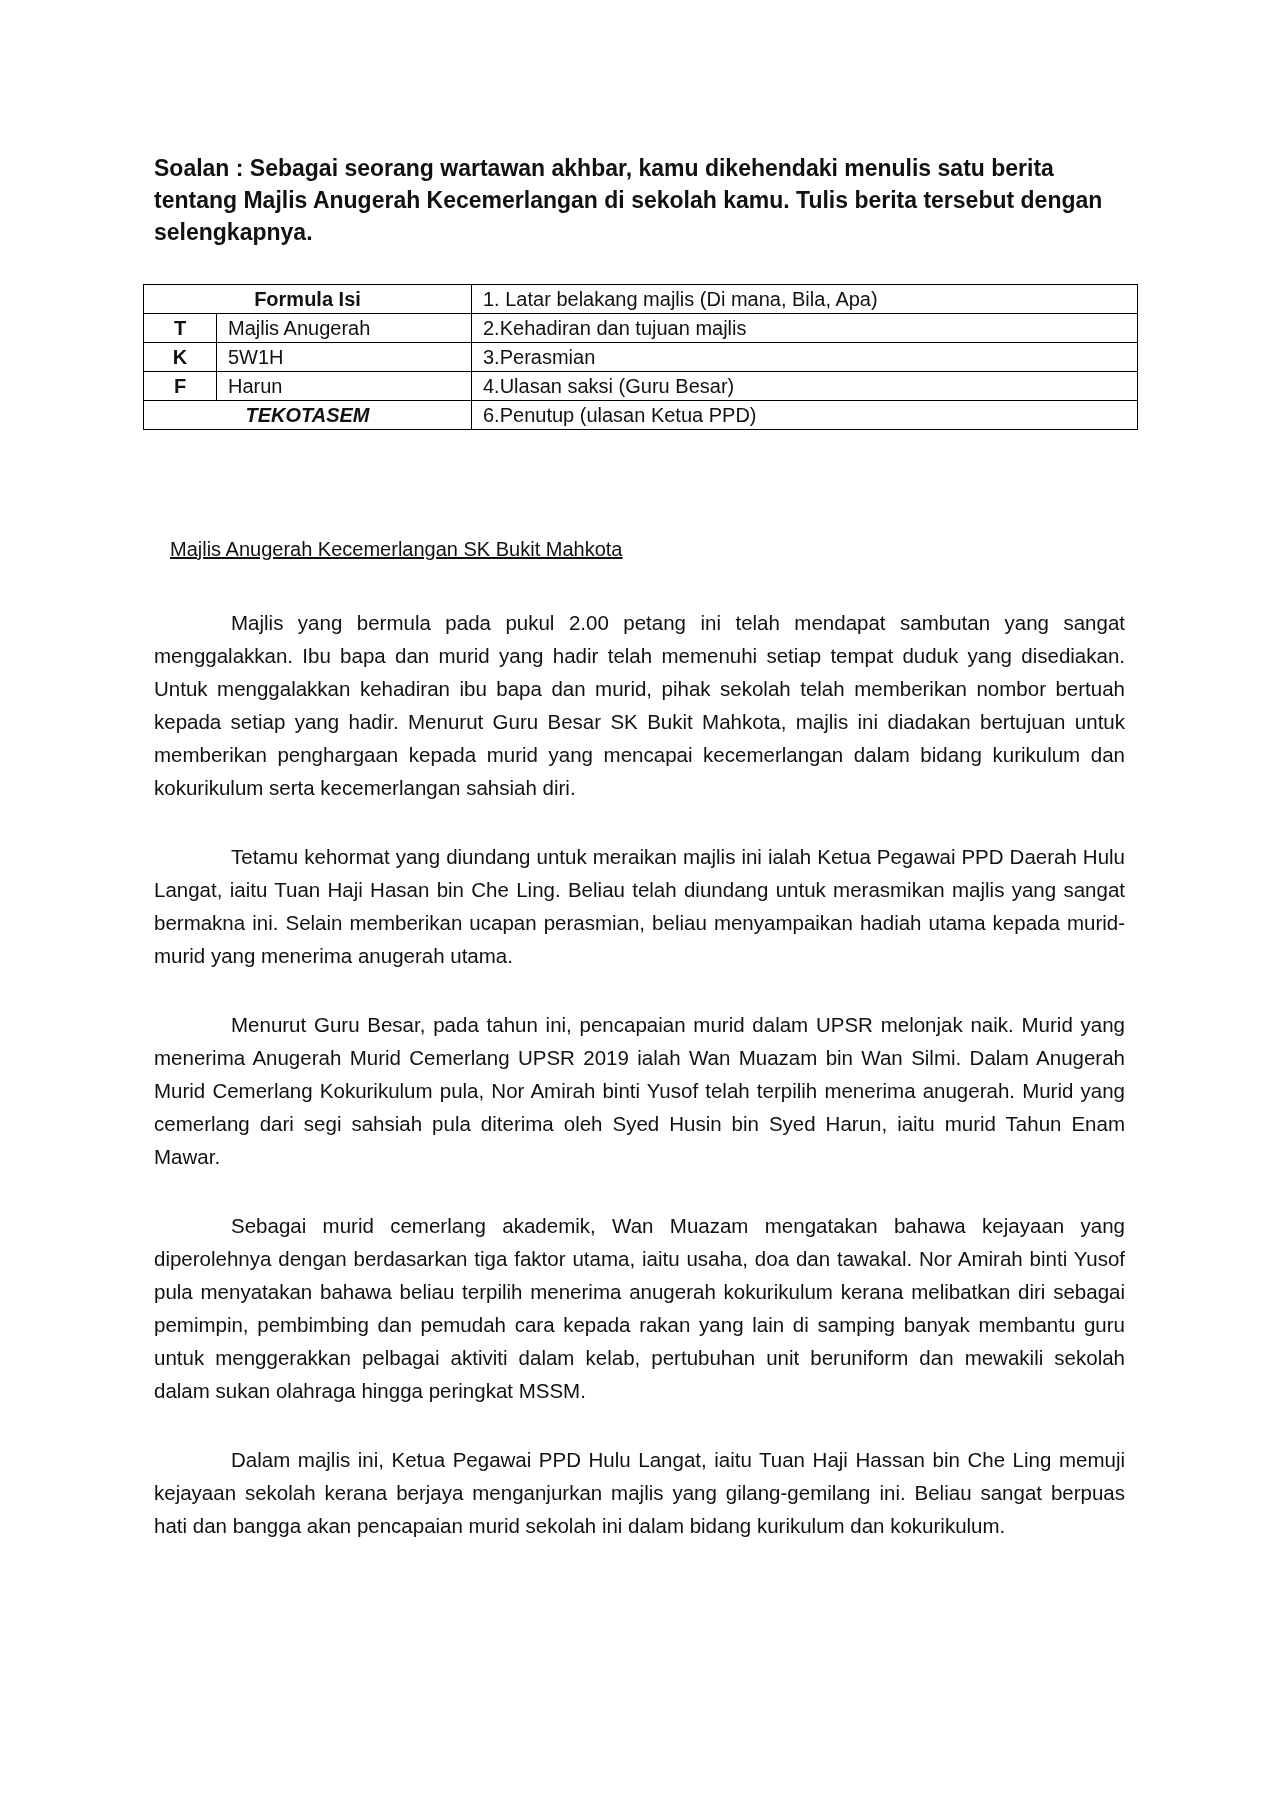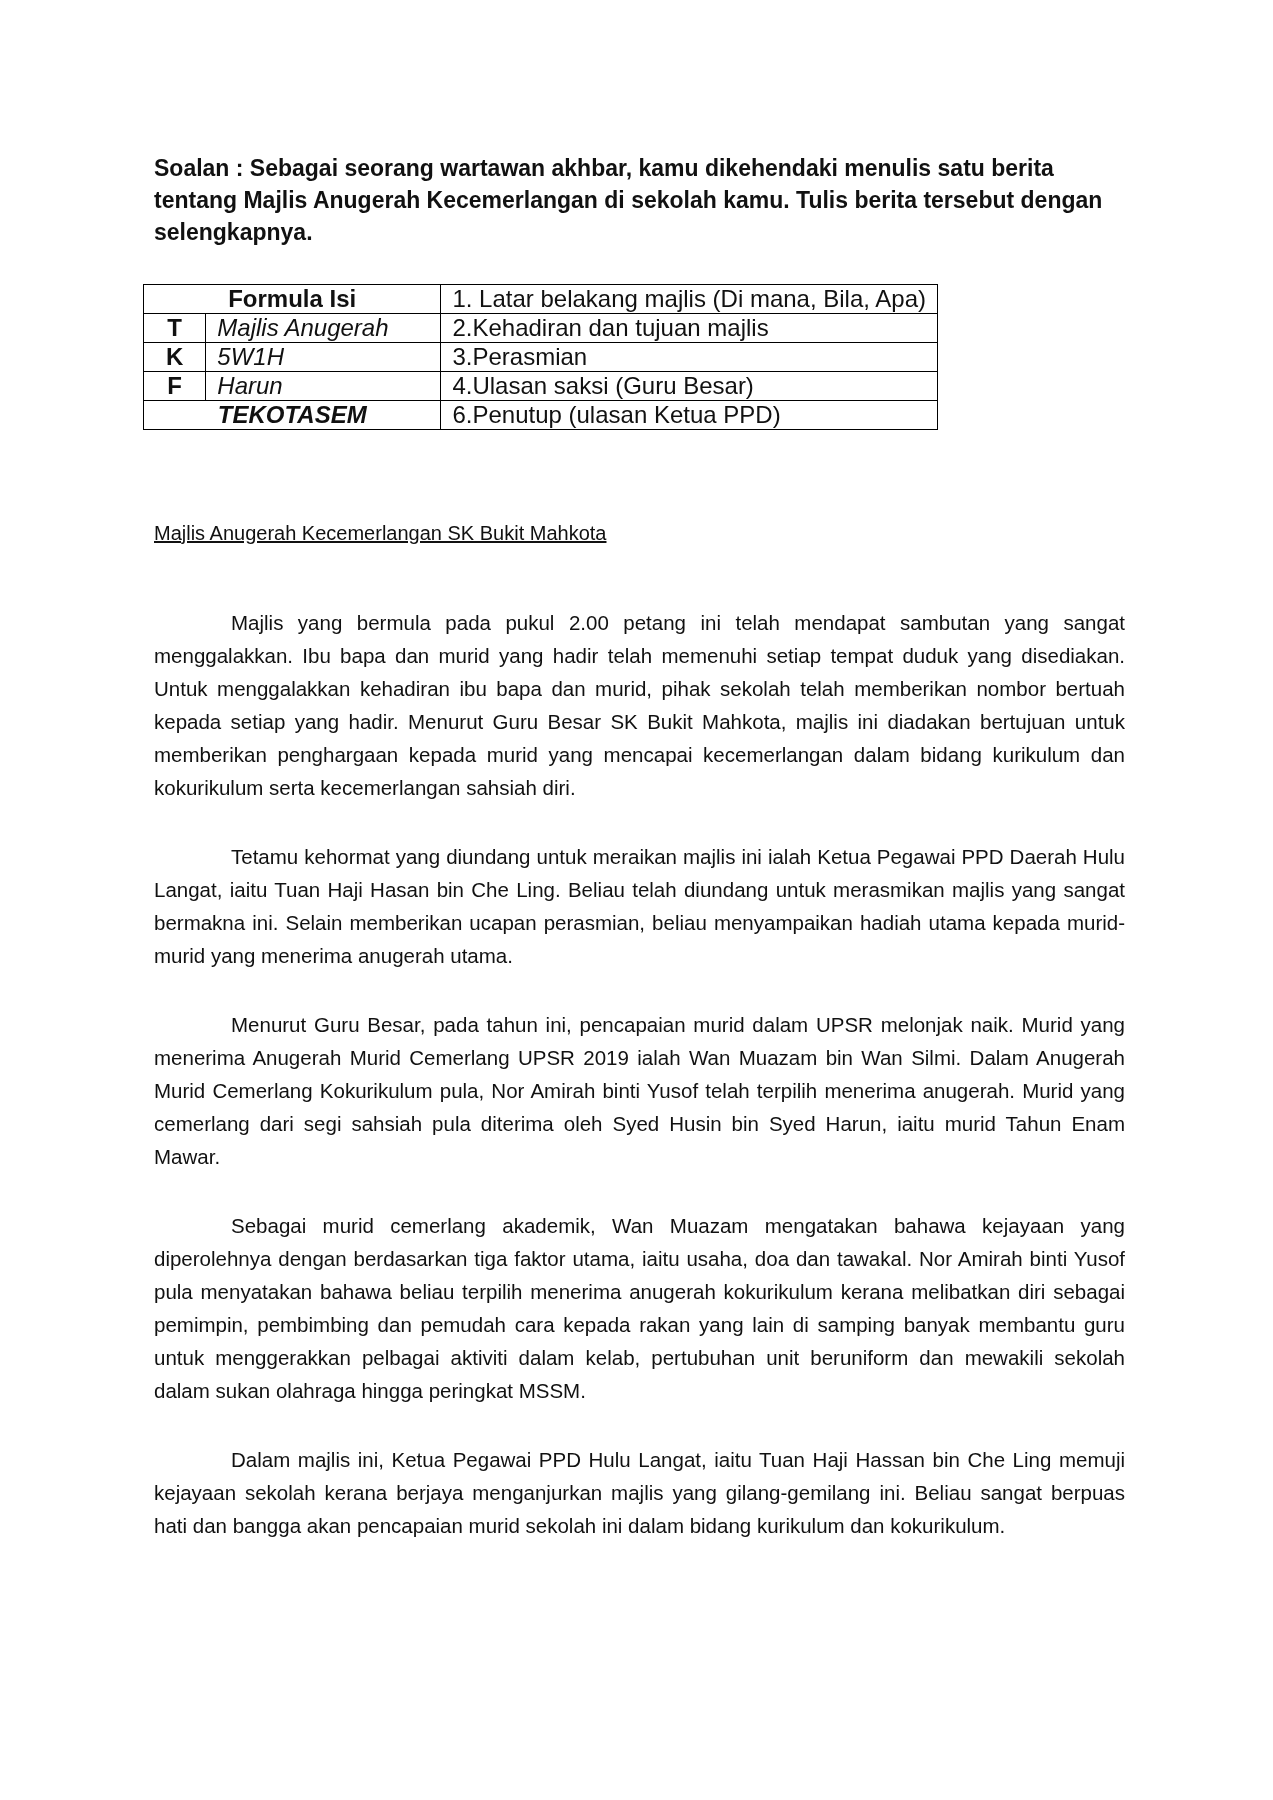--- a/index.html
+++ b/index.html
@@ -1,27 +1,27 @@
 <!DOCTYPE html>
 <html><head>
 <meta charset="utf-8">
 <style>
   html, body { margin: 0; padding: 0; background: #ffffff; }
   body { width: 1273px; height: 1800px; position: relative; overflow: hidden;
          font-family: "Liberation Sans", "DejaVu Sans", sans-serif; color: #111; }
   .question { position: absolute; left: 154px; top: 152px; width: 960px;
               font-size: 23px; font-weight: bold; line-height: 32px; margin: 0; }
-  table.formula { position: absolute; left: 143px; top: 284px; width: 795px;
-                  border-collapse: collapse; font-size: 24px; }
+  table.formula { position: absolute; left: 143px; top: 284px; width: 995px;
+                  border-collapse: collapse; font-size: 20px; }
   table.formula td { border: 1.5px solid #000; height: 28px; padding: 0 11px; line-height: 28px; white-space: nowrap; }
   td.c-letter { width: 50px; text-align: center; font-weight: bold; padding: 0; }
-  td.c-mid { width: 232px; font-style: italic; }
+  td.c-mid { width: 232px; }
   td.c-head { text-align: center; font-weight: bold; }
   td.c-italic { font-style: italic; }
-  .headline { position: absolute; left: 154px; top: 518px; margin: 0;
+  .headline { position: absolute; left: 154px; top: 518px; margin: 16px;
               font-size: 20px; font-weight: normal; text-decoration: underline; line-height: 30px; }
   .article { position: absolute; left: 154px; top: 570px; width: 971px; }
   .article p { margin: 0 0 16.5px 0; font-size: 20.5px; line-height: 33px; text-align: justify; }
   .article p.indent { text-indent: 77px; margin-top: 36px; }
 </style>
 </head>
 <body>
 
 <p class="question">Soalan : Sebagai seorang wartawan akhbar, kamu dikehendaki menulis satu berita tentang Majlis Anugerah Kecemerlangan di sekolah kamu.  Tulis berita tersebut dengan selengkapnya.</p>
 

